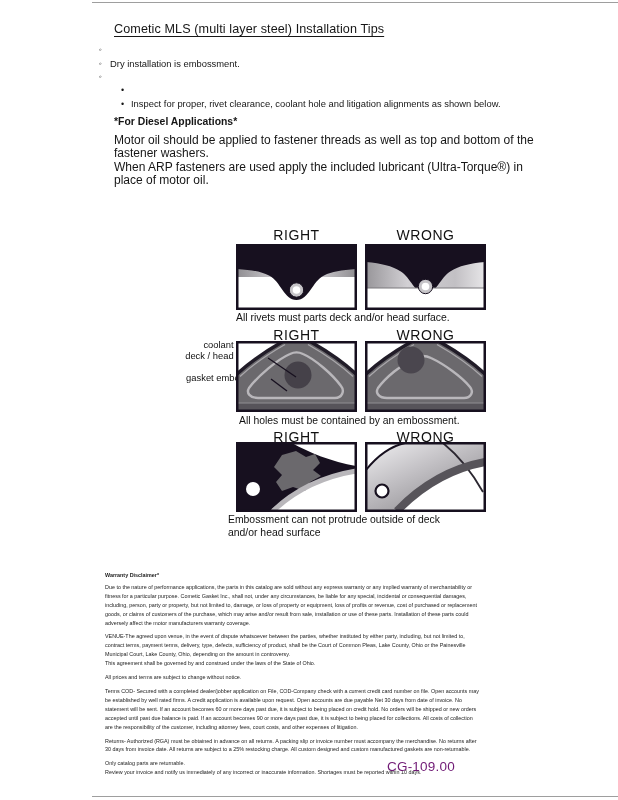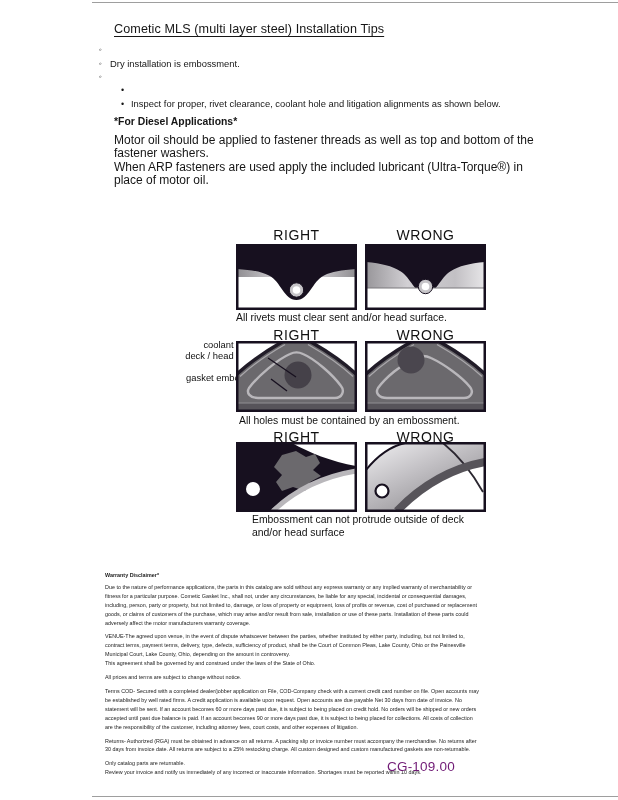--- a/index.html
+++ b/index.html
@@ -110,21 +110,21 @@
     <rect x="0" y="0" width="121" height="66" fill="#ffffff"></rect>
     <rect x="1" y="17" width="119" height="27" fill="url(#g1b)"></rect>
     <path d="M1,1 H120 V18 C104,19.5 94,22 86,27 C75,33.5 71,50 60.5,50 C50,50 46,33.5 35,27 C27,22 17,19.5 1,18 Z" fill="#17101f"></path>
     <rect x="1" y="44" width="119" height="21" fill="#ffffff"></rect>
     <line x1="1" y1="44" x2="120" y2="44" stroke="#7a787c" stroke-width="1.2"></line>
     <circle cx="60.5" cy="42.5" r="7.2" fill="#c6c4c8" stroke="#17101f" stroke-width="1"></circle>
     <circle cx="60.5" cy="42.5" r="3.8" fill="#ffffff"></circle>
     <rect x="1.25" y="1.25" width="118.5" height="63.5" fill="none" stroke="#17101f" stroke-width="2.5"></rect>
   </svg>
 </div>
-<div class="caption" style="left:236px; top:312px;">All rivets must clear sent and/or head surface.</div>
+<div class="caption" style="left:236px; top:312px;">All rivets must parts deck and/or head surface.</div>
 
 <div class="dlabel" style="left:236px; top:329px;">RIGHT</div>
 <div class="dlabel" style="left:365px; top:329px;">WRONG</div>
 
 <div class="ann" style="left:120px; top:339px; width:147px;">
   <div>coolant hole on</div>
   <div>deck / head surface</div>
 </div>
 <div class="ann" style="left:120px; top:372px; width:150px;">gasket embossment</div>
 
@@ -192,21 +192,21 @@
     </defs>
     <rect x="0" y="0" width="121" height="70" fill="#ffffff"></rect>
     <path d="M40,1 C27,4 13,13 1,28 L1,69 L32,69 C58,42 88,26 120,20 L120,1 Z" fill="url(#g3)"></path>
     <path d="M40,1 C27,4 13,13 1,28" stroke="#17101f" stroke-width="2" fill="none"></path>
     <path d="M78,1 C95,15 108,32 118,50" stroke="#2b2730" stroke-width="1.8" fill="none"></path>
     <path d="M32,69 C58,42 88,26 120,20" stroke="#57545a" stroke-width="8" fill="none"></path>
     <circle cx="17" cy="49" r="6.5" fill="#ffffff" stroke="#17101f" stroke-width="2.2"></circle>
     <rect x="1.25" y="1.25" width="118.5" height="67.5" fill="none" stroke="#17101f" stroke-width="2.5"></rect>
   </svg>
 </div>
-<div class="caption" style="left:252px; top:514px; width:240px;">Embossment can not protrude outside of deck
+<div class="caption" style="left:228px; top:514px; width:240px;">Embossment can not protrude outside of deck
 and/or head surface</div>
 
 <div id="disc" class="abs">
   <div class="h">Warranty Disclaimer*</div>
   <p>Due to the nature of performance applications, the parts in this catalog are sold without any express warranty or any implied warranty of merchantability or
 fitness for a particular purpose.  Cometic Gasket Inc., shall not, under any circumstances, be liable for any special, incidental or consequential damages,
 including, person, party or property, but not limited to, damage, or loss of property or equipment, loss of profits or revenue, cost of purchased or replacement
 goods, or claims of customers of the purchase, which may arise and/or result from sale, installation or use of these parts.  Installation of these parts could
 adversely affect the motor manufacturers warranty coverage.</p>
   <p>VENUE-The agreed upon venue, in the event of dispute whatsoever between the parties, whether instituted by either party, including, but not limited to,

